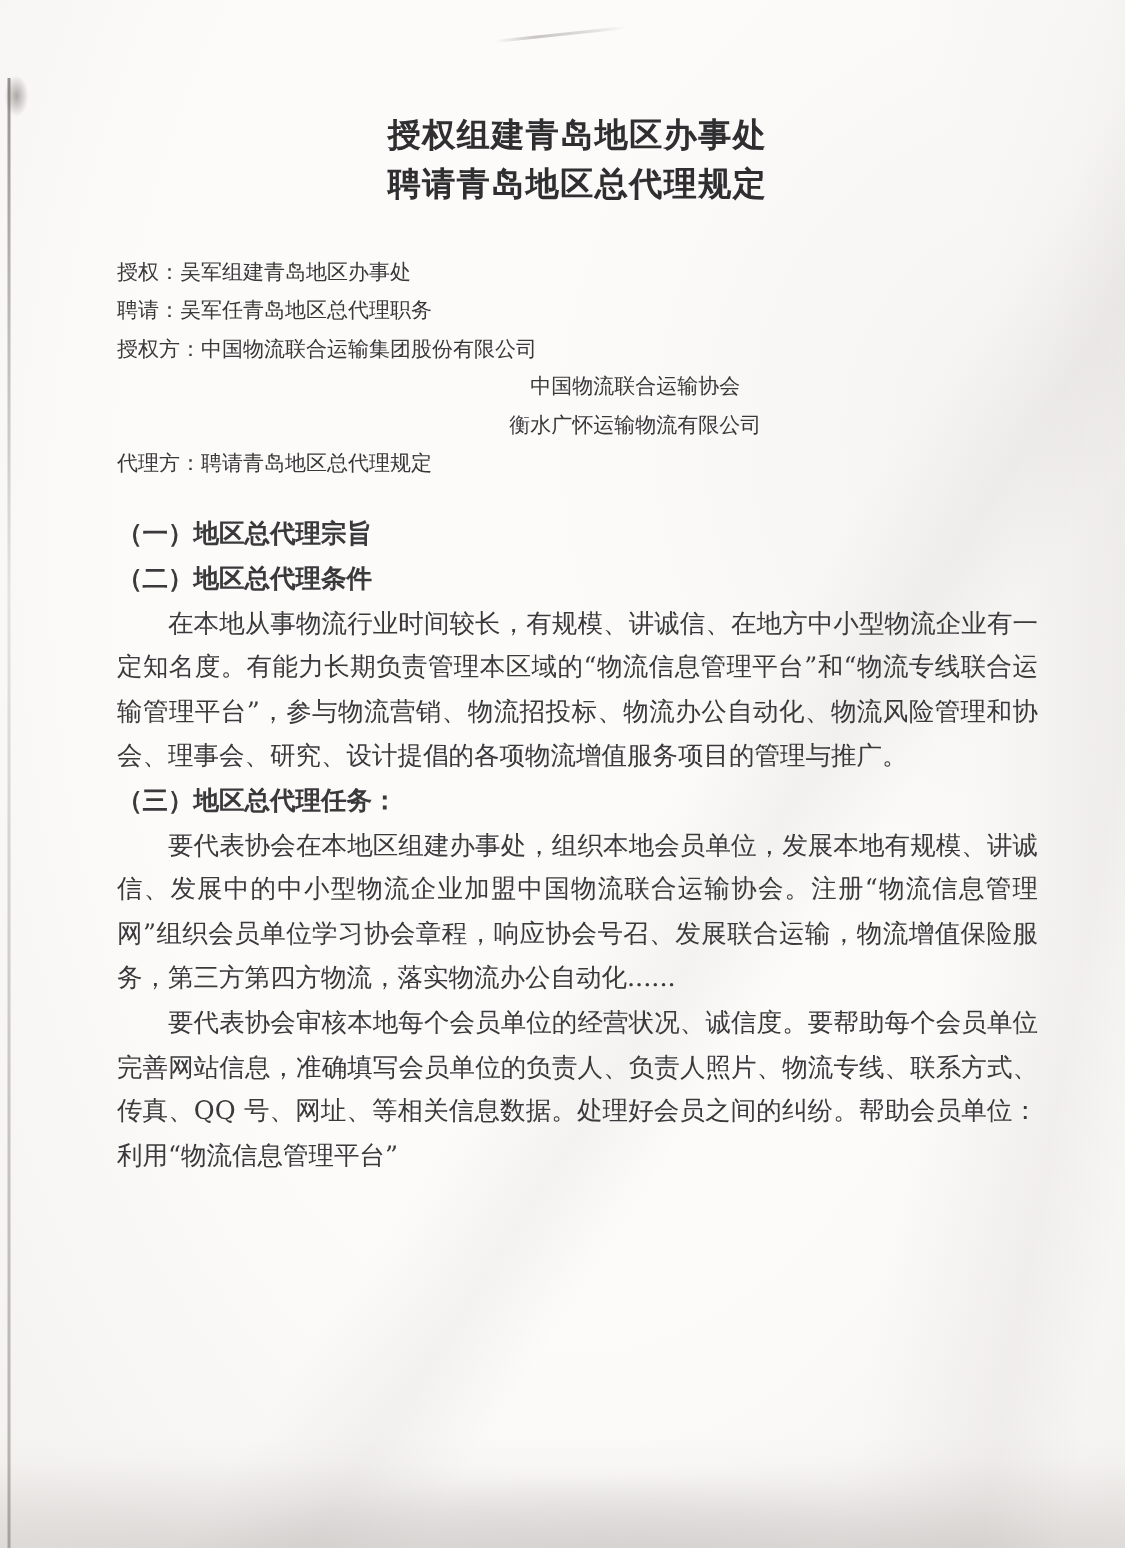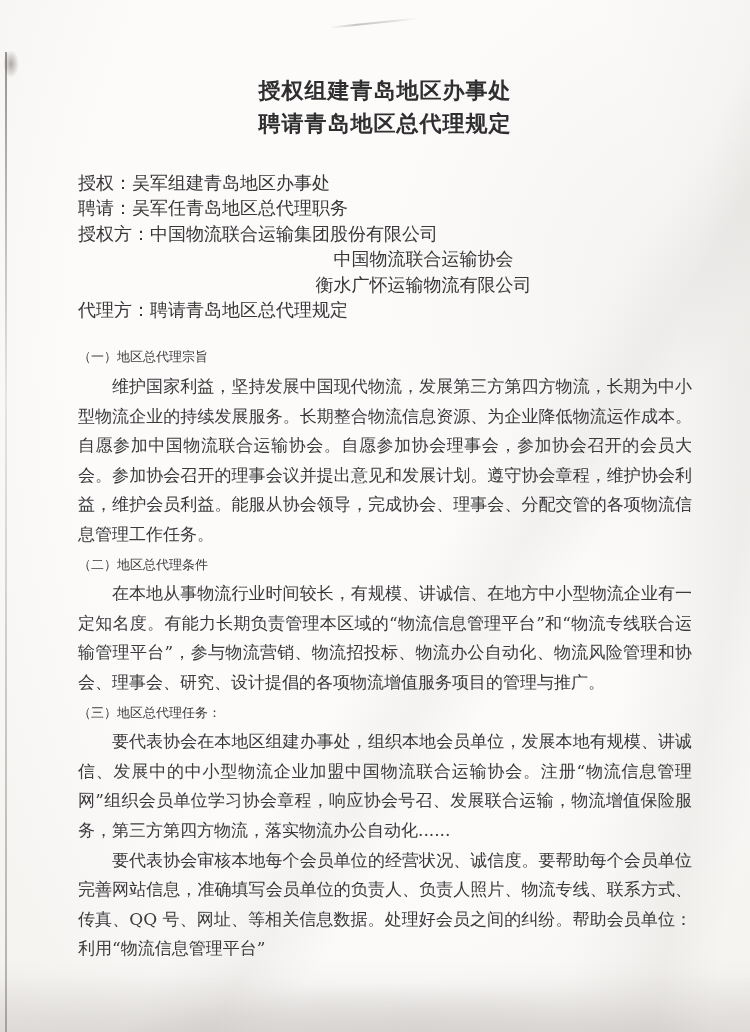--- a/index.html
+++ b/index.html
@@ -59,30 +59,30 @@
     position: absolute; left: 78px; top: 74px; width: 614px;
   }
   .title {
     margin: 0;
     font-size: 22px; font-weight: 700;
     line-height: 33px; text-align: center;
     letter-spacing: 1px; color: #2f2f31;
   }
   .meta {
     margin-top: 30px;
-    font-size: 18px; line-height: 25.4px;
+    font-size: 14px; line-height: 25.4px;
     color: #38383a;
   }
   .meta-line.cont { padding-left: 77px; text-align: center; }
   .doc-body {
     margin-top: 20px;
     font-size: 17px; line-height: 29.6px;
     text-align: justify; color: #3a3a3c;
   }
-  .section-heading { margin: 0; font-weight: 400; font-size: 13px; }
+  .section-heading { margin: 0; font-weight: 700; font-size: 17px; }
   .para { margin: 0; text-indent: 2em; }
   .footer {
     position: absolute; left: 0; top: 947px; width: 750px;
     text-align: center;
     font-size: 12.5px; letter-spacing: 1.5px; color: #4a4a4c;
   }
 </style>
 </head>
 <body>
 
@@ -105,21 +105,20 @@
       <div class="meta-line">授权：吴军组建青岛地区办事处</div>
       <div class="meta-line">聘请：吴军任青岛地区总代理职务</div>
       <div class="meta-line">授权方：中国物流联合运输集团股份有限公司</div>
       <div class="meta-line cont">中国物流联合运输协会</div>
       <div class="meta-line cont">衡水广怀运输物流有限公司</div>
       <div class="meta-line">代理方：聘请青岛地区总代理规定</div>
     </div>
 
     <div class="doc-body">
       <div class="section-heading">（一）地区总代理宗旨</div>
-      <p class="para">维护国家利益，坚持发展中国现代物流，发展第三方第四方物流，长期为中小型物流企业的持续发展服务。长期整合物流信息资源、为企业降低物流运作成本。自愿参加中国物流联合运输协会。自愿参加协会理事会，参加协会召开的会员大会。参加协会召开的理事会议并提出意见和发展计划。遵守协会章程，维护协会利益，维护会员利益。能服从协会领导，完成协会、理事会、分配交管的各项物流信息管理工作任务。</p>
 
       <div class="section-heading">（二）地区总代理条件</div>
       <p class="para">在本地从事物流行业时间较长，有规模、讲诚信、在地方中小型物流企业有一定知名度。有能力长期负责管理本区域的“物流信息管理平台”和“物流专线联合运输管理平台”，参与物流营销、物流招投标、物流办公自动化、物流风险管理和协会、理事会、研究、设计提倡的各项物流增值服务项目的管理与推广。</p>
 
       <div class="section-heading">（三）地区总代理任务：</div>
       <p class="para">要代表协会在本地区组建办事处，组织本地会员单位，发展本地有规模、讲诚信、发展中的中小型物流企业加盟中国物流联合运输协会。注册“物流信息管理网”组织会员单位学习协会章程，响应协会号召、发展联合运输，物流增值保险服务，第三方第四方物流，落实物流办公自动化......</p>
       <p class="para">要代表协会审核本地每个会员单位的经营状况、诚信度。要帮助每个会员单位完善网站信息，准确填写会员单位的负责人、负责人照片、物流专线、联系方式、传真、QQ 号、网址、等相关信息数据。处理好会员之间的纠纷。帮助会员单位：利用“物流信息管理平台”</p>
     </div>
 
   </div>

